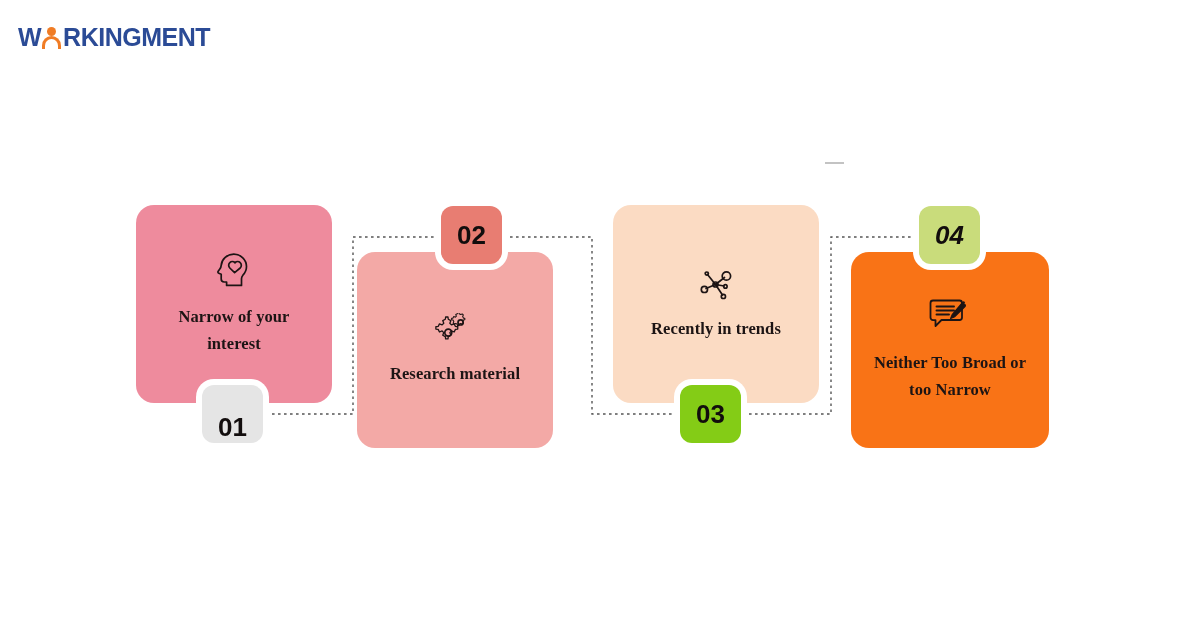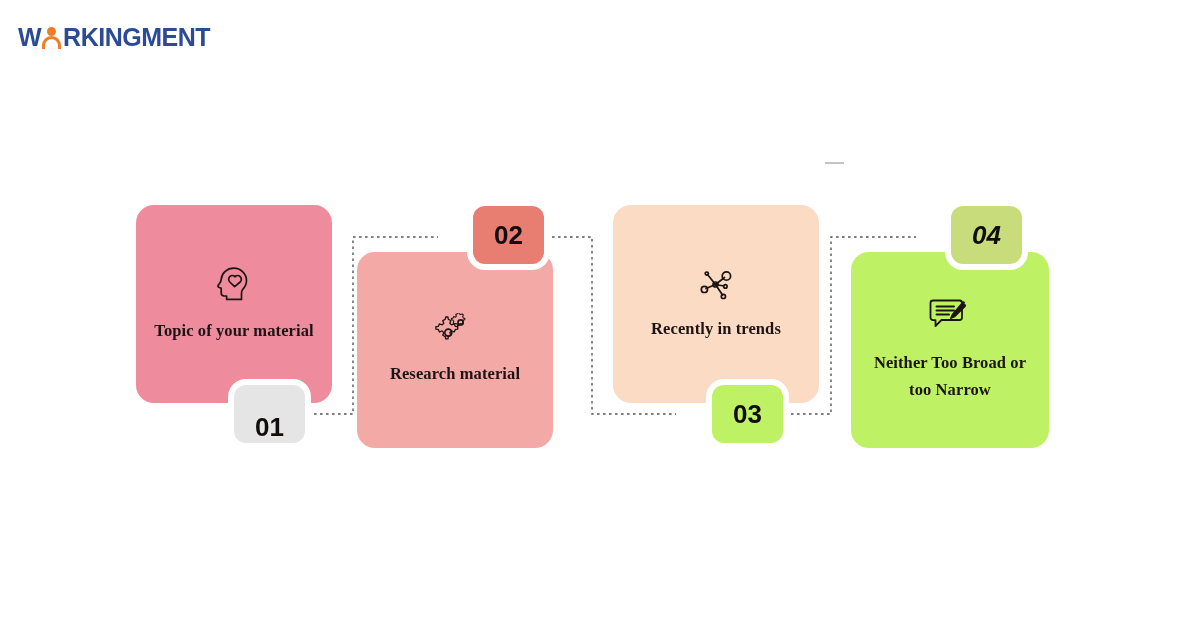--- a/index.html
+++ b/index.html
@@ -111,47 +111,46 @@
     color: #1c1414;
     text-align: center;
     letter-spacing: 0.1px;
     max-width: 86%;
   }
 
   
   #card-1 { left: 136px; top: 205px; width: 196px; height: 198px; background: #EE8B9D; }
   #card-2 { left: 357px; top: 252px; width: 196px; height: 196px; background: #F3A9A6; }
   #card-3 { left: 613px; top: 205px; width: 206px; height: 198px; background: #FBDBC3; }
-  #card-4 { left: 851px; top: 252px; width: 198px; height: 196px; background: #bef264; }
+  #card-4 { left: 851px; top: 252px; width: 198px; height: 196px; background: #f97316; }
 
   #card-1 .card-icon { margin-bottom: 12px; }
   #card-2 .card-icon { margin-bottom: 10px; }
   #card-3 .card-icon { margin-bottom: 8px; }
   #card-4 .card-icon { margin-bottom: 14px; }
 
   
   .badge {
     position: absolute;
-    width: 71px;
+    width: 61px;
     height: 58px;
     border-radius: 12px;
     display: flex;
     align-items: center;
     justify-content: center;
     font-family: "Liberation Sans", sans-serif;
     font-weight: bold;
     font-size: 26px;
     color: #120d0d;
     box-sizing: border-box;
     box-shadow: 0 0 0 6px #ffffff;
-    margin-left: 32px;
   }
   #badge-1 { left: 202px; top: 385px; background: #e5e5e5; align-items: flex-end; }
   #badge-2 { left: 441px; top: 206px; background: #E87D72; }
-  #badge-3 { left: 680px; top: 385px; background: #bef264; }
+  #badge-3 { left: 680px; top: 385px; background: #84cc16; }
   #badge-4 { left: 919px; top: 206px; background: #C9DC7B; font-style: italic; }
 </style>
 </head>
 <body>
 
 <div id="brand-logo">
   <span class="logo-text">
     <span>W</span>
     <span class="logo-o">
       <span class="head"></span>
@@ -174,21 +173,21 @@
 
   <div class="stray-line"></div>
 
   <div class="card" id="card-1">
     <span class="card-icon">
       <svg width="36" height="38" viewBox="0 0 36 38" fill="none" xmlns="http://www.w3.org/2000/svg">
         <path d="M30.5 16.6c0-6.9-5.7-12.4-12.7-12.4-6.6 0-12.1 4.9-12.6 11.2-.1 1.3-.6 2.6-1.4 3.7l-1.6 2.2c-.5.7-.2 1.7.6 2l2.4.9v4.9c0 1.6 1.3 2.9 2.9 2.9h2.5v3.4h14.9v-6.6c0-1.3.5-2.6 1.4-3.6 2.2-2.3 3.6-5.4 3.6-8.6z" stroke="#1d1414" stroke-width="1.7" stroke-linejoin="round" stroke-linecap="round"></path>
         <path d="M18.6 22.6l-4.8-4.6c-1.5-1.5-1.5-3.9 0-5.3 1.4-1.4 3.7-1.4 5.1 0l.1.1.1-.1c1.4-1.4 3.7-1.4 5.1 0 1.5 1.4 1.5 3.8 0 5.3l-5.6 4.6z" stroke="#1d1414" stroke-width="1.7" stroke-linejoin="round"></path>
       </svg>
     </span>
-    <div class="card-title">Topic of your material</div>
+    <div class="card-title">Narrow of your interest</div>
   </div>
   <div class="badge" id="badge-1">
     <span>01</span>
   </div>
 
   <div class="card" id="card-2">
     <span class="card-icon">
       <svg width="40" height="34" viewBox="0 0 40 34" fill="none" xmlns="http://www.w3.org/2000/svg">
         <g stroke="#1d1414" stroke-width="1.7" stroke-linejoin="round" stroke-linecap="round">
           <path d="M15.3 13.4l1.3-2.5 2.6 1 1.6-1.6-1-2.6 2.5-1.3.3-2.2h2.3l.3 2.2 2.5 1.3 2.6-1 1.6 1.6-1 2.6 1.3 2.5 2.2.3v2.3l-2.2.3-1.3 2.5 1 2.6-1.6 1.6-2.6-1-2.5 1.3-.3 2.2h-2.3l-.3-2.2-2.5-1.3-2.6 1-1.6-1.6 1-2.6-1.3-2.5-2.2-.3v-2.3z" transform="translate(8.5,-3.2) scale(0.62)"></path>

